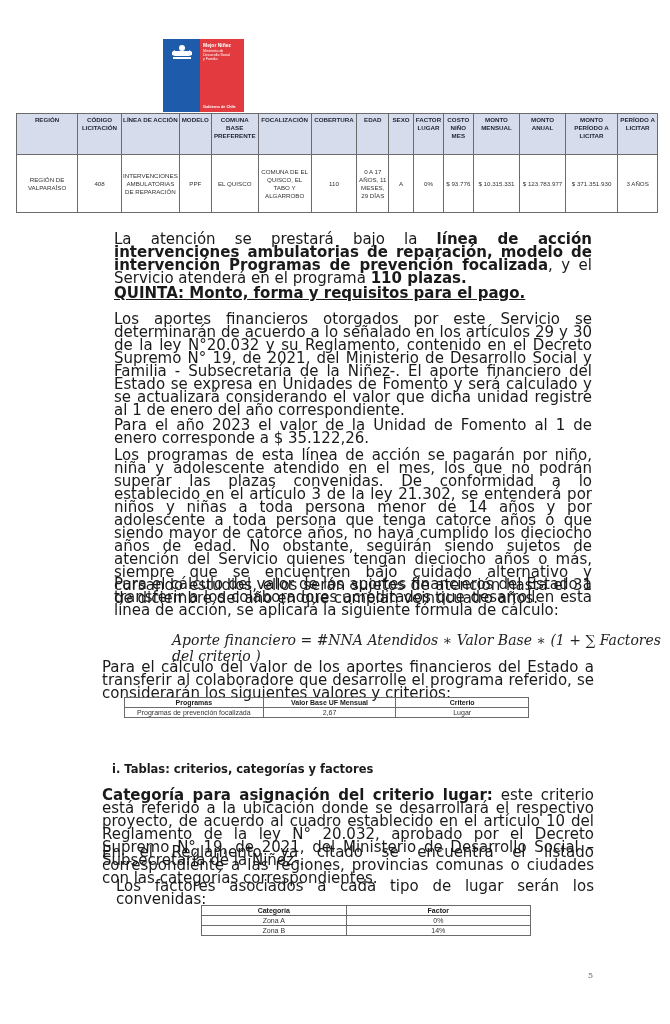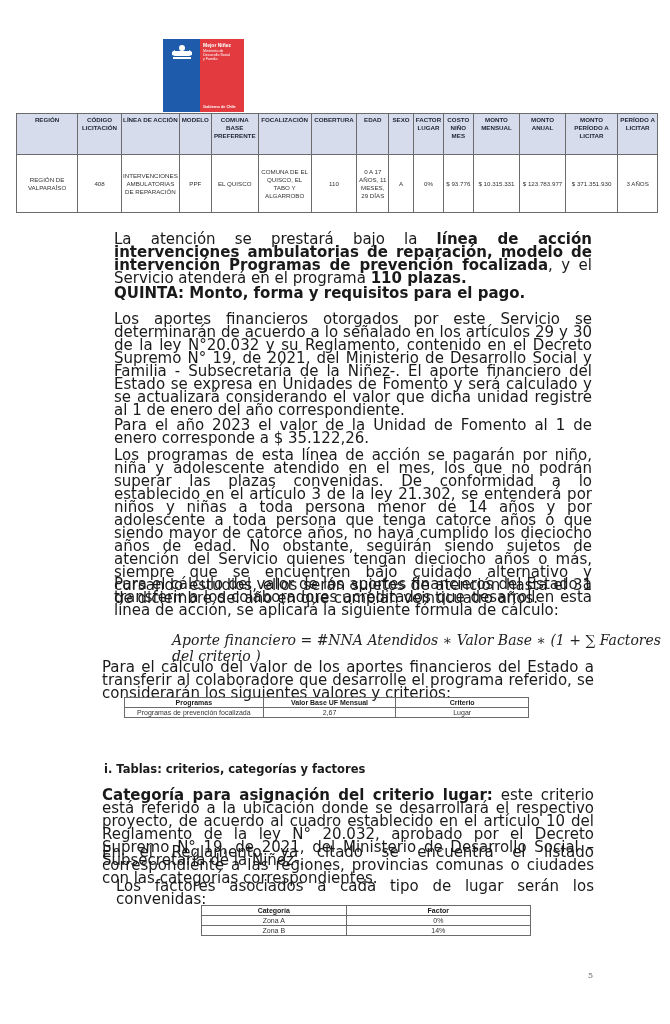--- a/index.html
+++ b/index.html
@@ -21,31 +21,31 @@
                 border-collapse: collapse; font-family: "Liberation Sans", sans-serif;
                 font-size: 6.2px; text-align: center; }
   .main-table th, .main-table td { border: 1px solid #6b6b6b; padding: 2px 1px; line-height: 8px; }
   .main-table th { background: #d6dcec; font-weight: bold; vertical-align: top; height: 36px; color: #1d2430; }
   .main-table td { vertical-align: middle; height: 53px; color: #333; }
 
   
   .para { position: absolute; left: 114px; width: 478px; font-size: 15px; line-height: 13px;
           text-align: justify; }
   .para b { font-weight: bold; }
-  .heading-u { font-weight: bold; }
+  .heading-u { font-weight: bold; text-decoration: underline; }
   .formula { position: absolute; left: 172px; top: 632px; font-family: "DejaVu Serif", serif;
              font-style: italic; font-size: 14px; color: #222; }
 
   .small-table { position: absolute; border-collapse: collapse; font-family: "Liberation Sans", sans-serif;
                  font-size: 7px; text-align: center; }
   .small-table th, .small-table td { border: 1px solid #6b6b6b; padding: 0 2px; line-height: 9px; }
   .small-table th { font-weight: bold; }
   .small-table td { vertical-align: top; color: #333; }
 
-  .section-i { position: absolute; left: 104px; top: 762px; font-size: 11.5px; font-weight: bold; text-align: right; }
+  .section-i { position: absolute; left: 112px; top: 762px; font-size: 11.5px; font-weight: bold; text-align: right; }
   .page-num { position: absolute; left: 588px; top: 971px; font-family: "DejaVu Serif", serif;
               font-size: 8px; color: #666; }
 </style>
 </head>
 <body>
 
 <div class="logo">
   <div class="logo-blue">
     <svg class="logo-emblem" viewBox="0 0 26 18">
       <circle cx="13" cy="5" r="3" fill="#fff"></circle>

